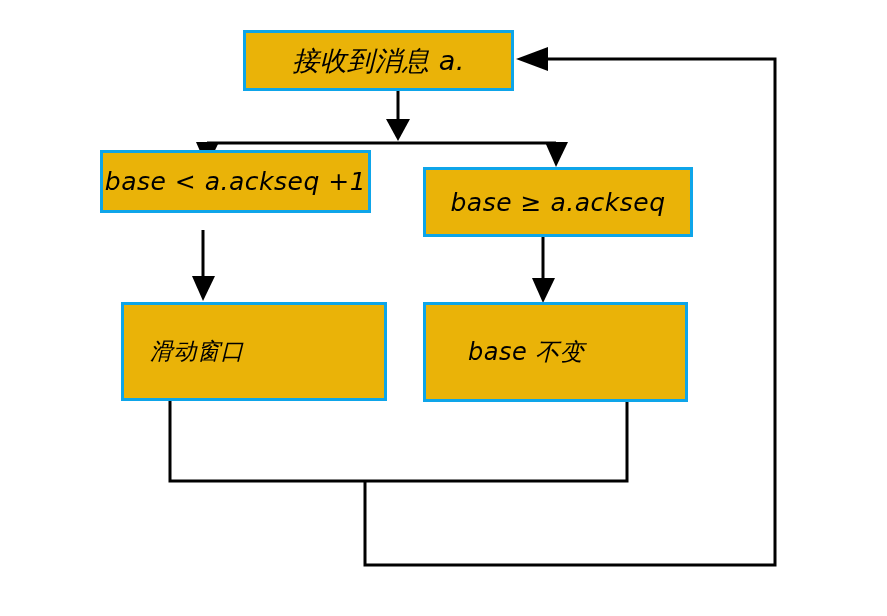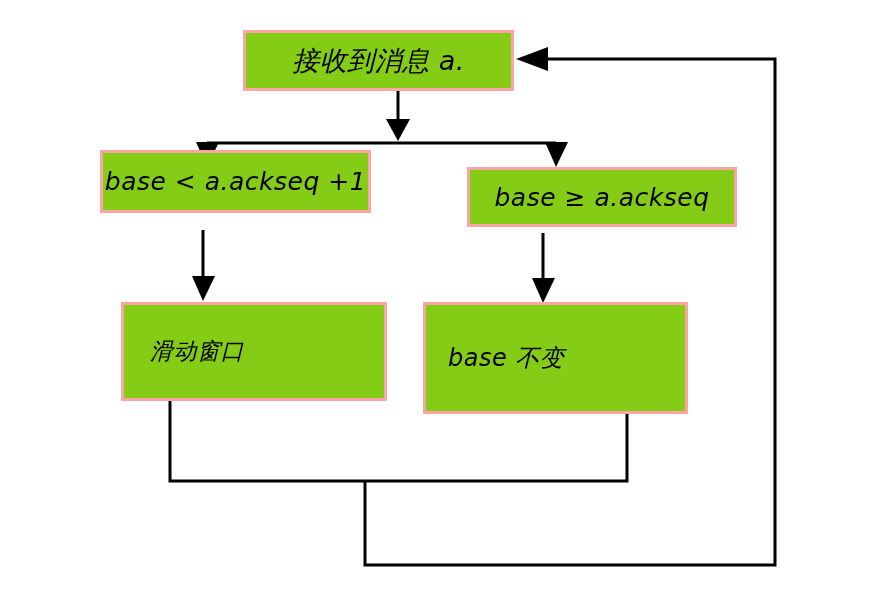--- a/index.html
+++ b/index.html
@@ -19,48 +19,48 @@
   .connectors {
     position: absolute;
     left: 0;
     top: 0;
     width: 887px;
     height: 616px;
   }
   .node {
     position: absolute;
     box-sizing: border-box;
-    border: 3px solid #fca5a5;
-    background: #84cc16;
+    border: 3px solid #0ea5e9;
+    background: #eab308;
     display: flex;
     align-items: center;
     justify-content: center;
     font-style: italic;
     letter-spacing: 0.5px;
     white-space: nowrap;
   }
   .node-receive    { left: 243px; top: 30px;  width: 271px; height: 61px;  font-size: 27px; }
   .node-cond-left  { left: 100px; top: 150px; width: 271px; height: 63px;  font-size: 25px; }
-  .node-cond-right { left: 423px; top: 167px; width: 270px; height: 60px;  font-size: 25px; margin-left: 44px; }
+  .node-cond-right { left: 423px; top: 167px; width: 270px; height: 70px;  font-size: 25px; }
   .node-act-left   {
     left: 100px; top: 302px; width: 266px; height: 99px;
     font-size: 23px;
     flex-direction: column;
     align-items: flex-start;
     justify-content: center;
     padding-left: 14px;
     gap: 10px;
     margin-left: 21px;
   }
   .node-act-left .line1 { margin-left: 12px; }
   .node-act-right  {
-    left: 423px; top: 302px; width: 265px; height: 112px;
+    left: 423px; top: 302px; width: 265px; height: 100px;
     font-size: 24px;
     justify-content: flex-start;
-    padding-left: 22px;
+    padding-left: 42px;
   }
   .txt { display: inline-block; }
 </style>
 </head>
 <body>
 
 <div class="canvas">
 
   <svg class="connectors" viewBox="0 0 887 616" xmlns="http://www.w3.org/2000/svg" fill="none" stroke="#000000" stroke-width="3">
 

